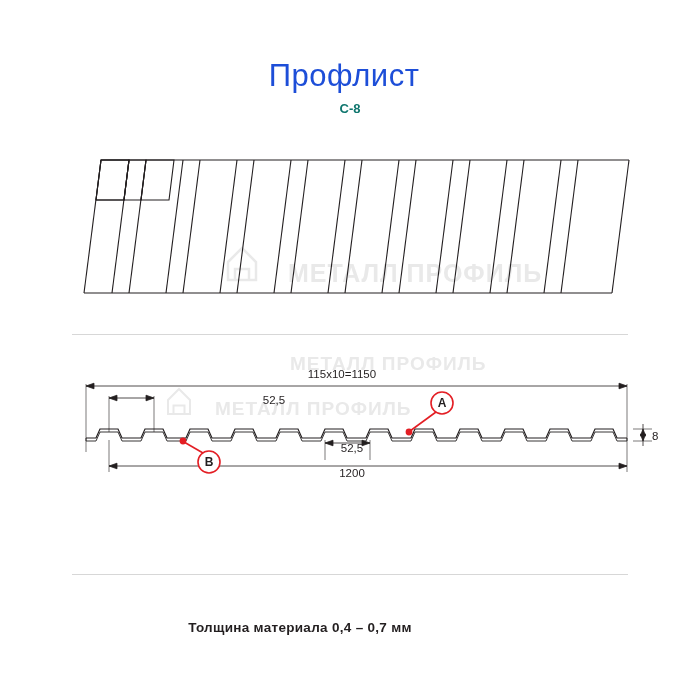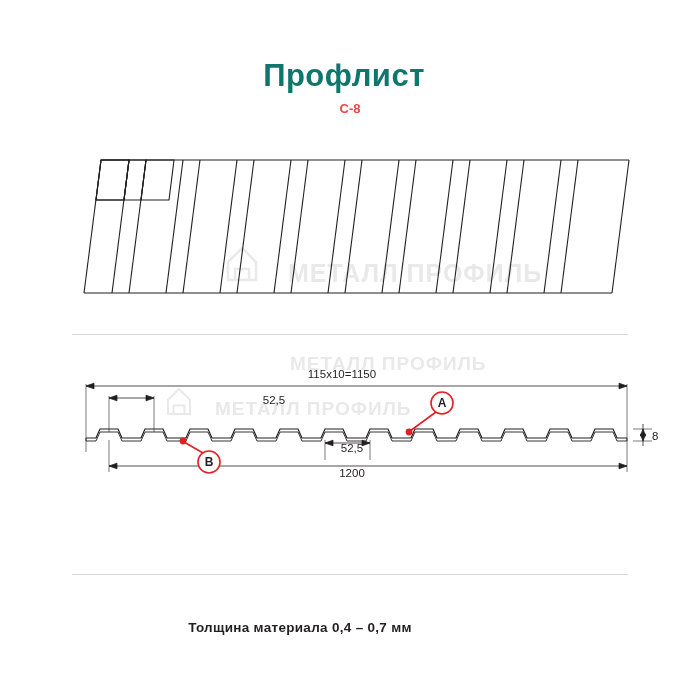--- a/index.html
+++ b/index.html
@@ -18,33 +18,33 @@
     overflow: hidden;
     background: #ffffff;
   }
   .title {
     position: absolute;
     top: 58px;
     left: 0;
     width: 688px;
     text-align: center;
     font-size: 31px;
-    font-weight: bold;
+    font-weight: normal;
     letter-spacing: 0.5px;
-    color: #0f766e;
+    color: #1d4ed8;
   }
   .subtitle {
     position: absolute;
     top: 101px;
     left: 0;
     width: 700px;
     text-align: center;
     font-size: 13px;
     font-weight: bold;
-    color: #ef4444;
+    color: #0f766e;
   }
   .footnote {
     position: absolute;
     top: 620px;
     left: 0;
     width: 600px;
     text-align: center;
     font-size: 13.5px;
     font-weight: bold;
     letter-spacing: 0.3px;

